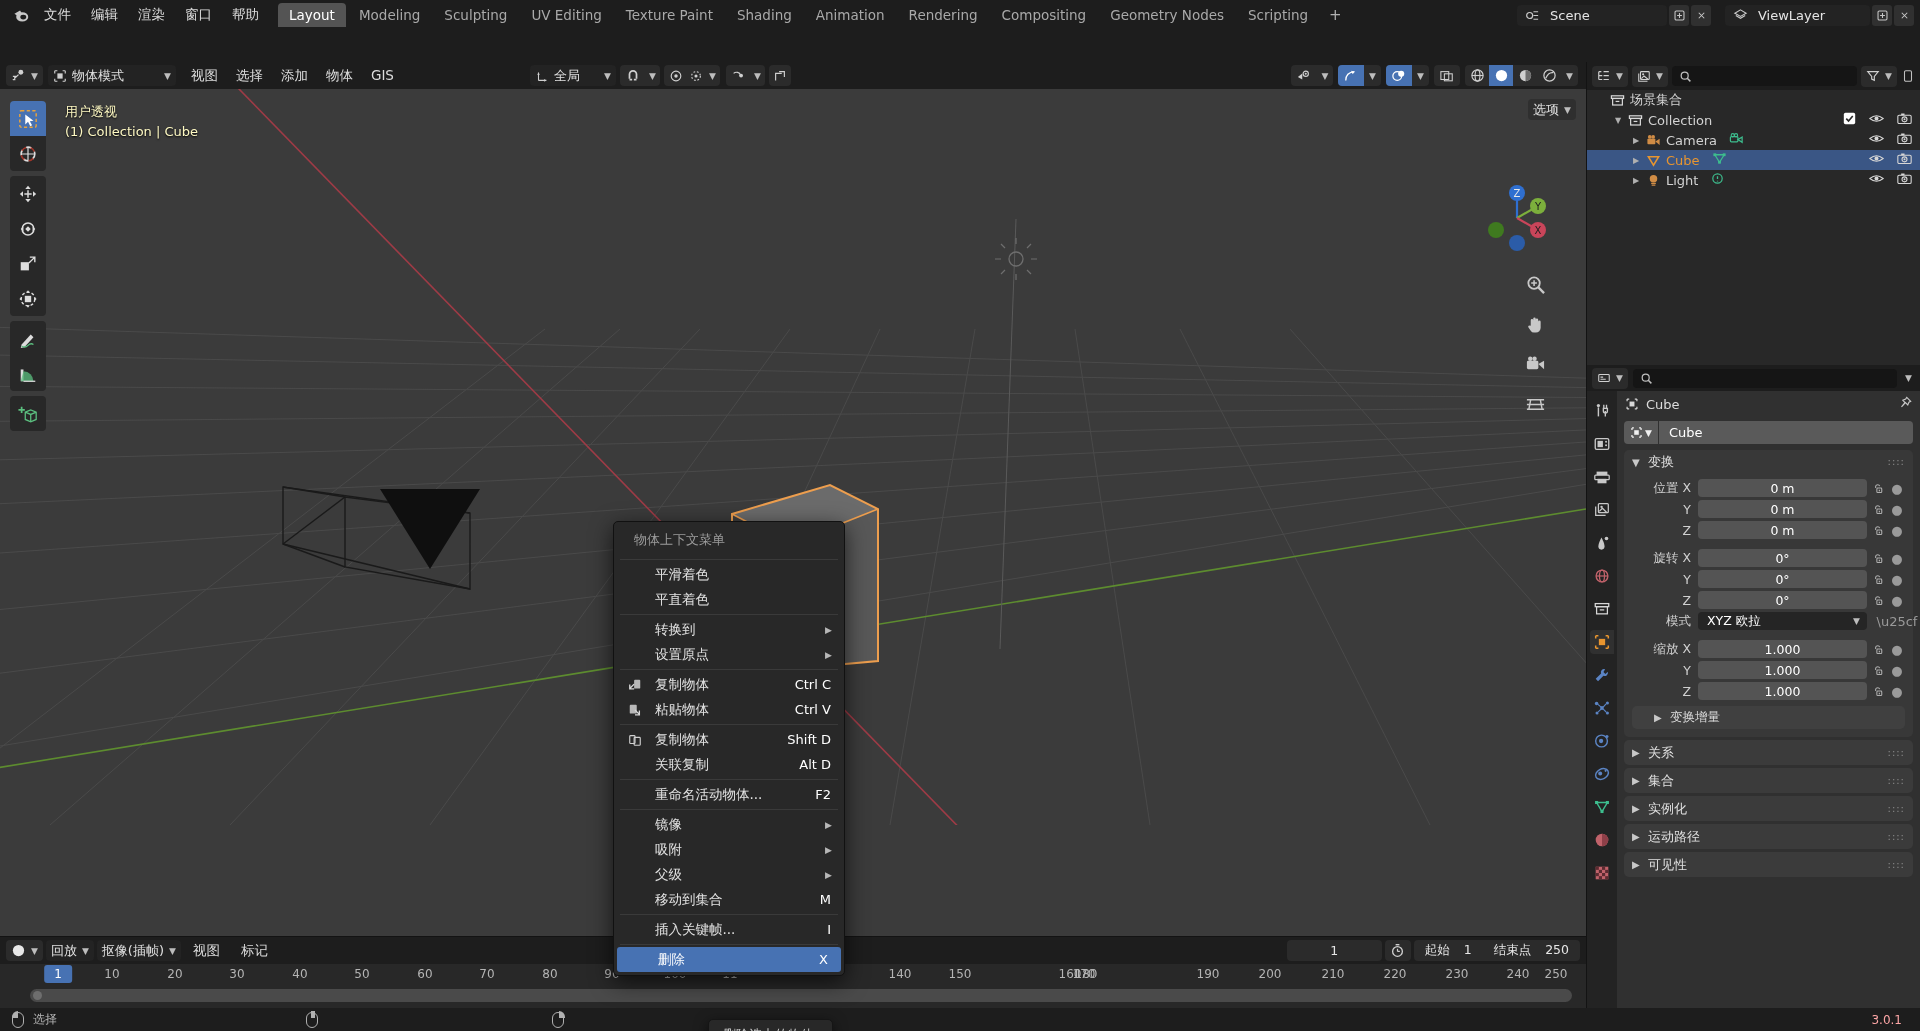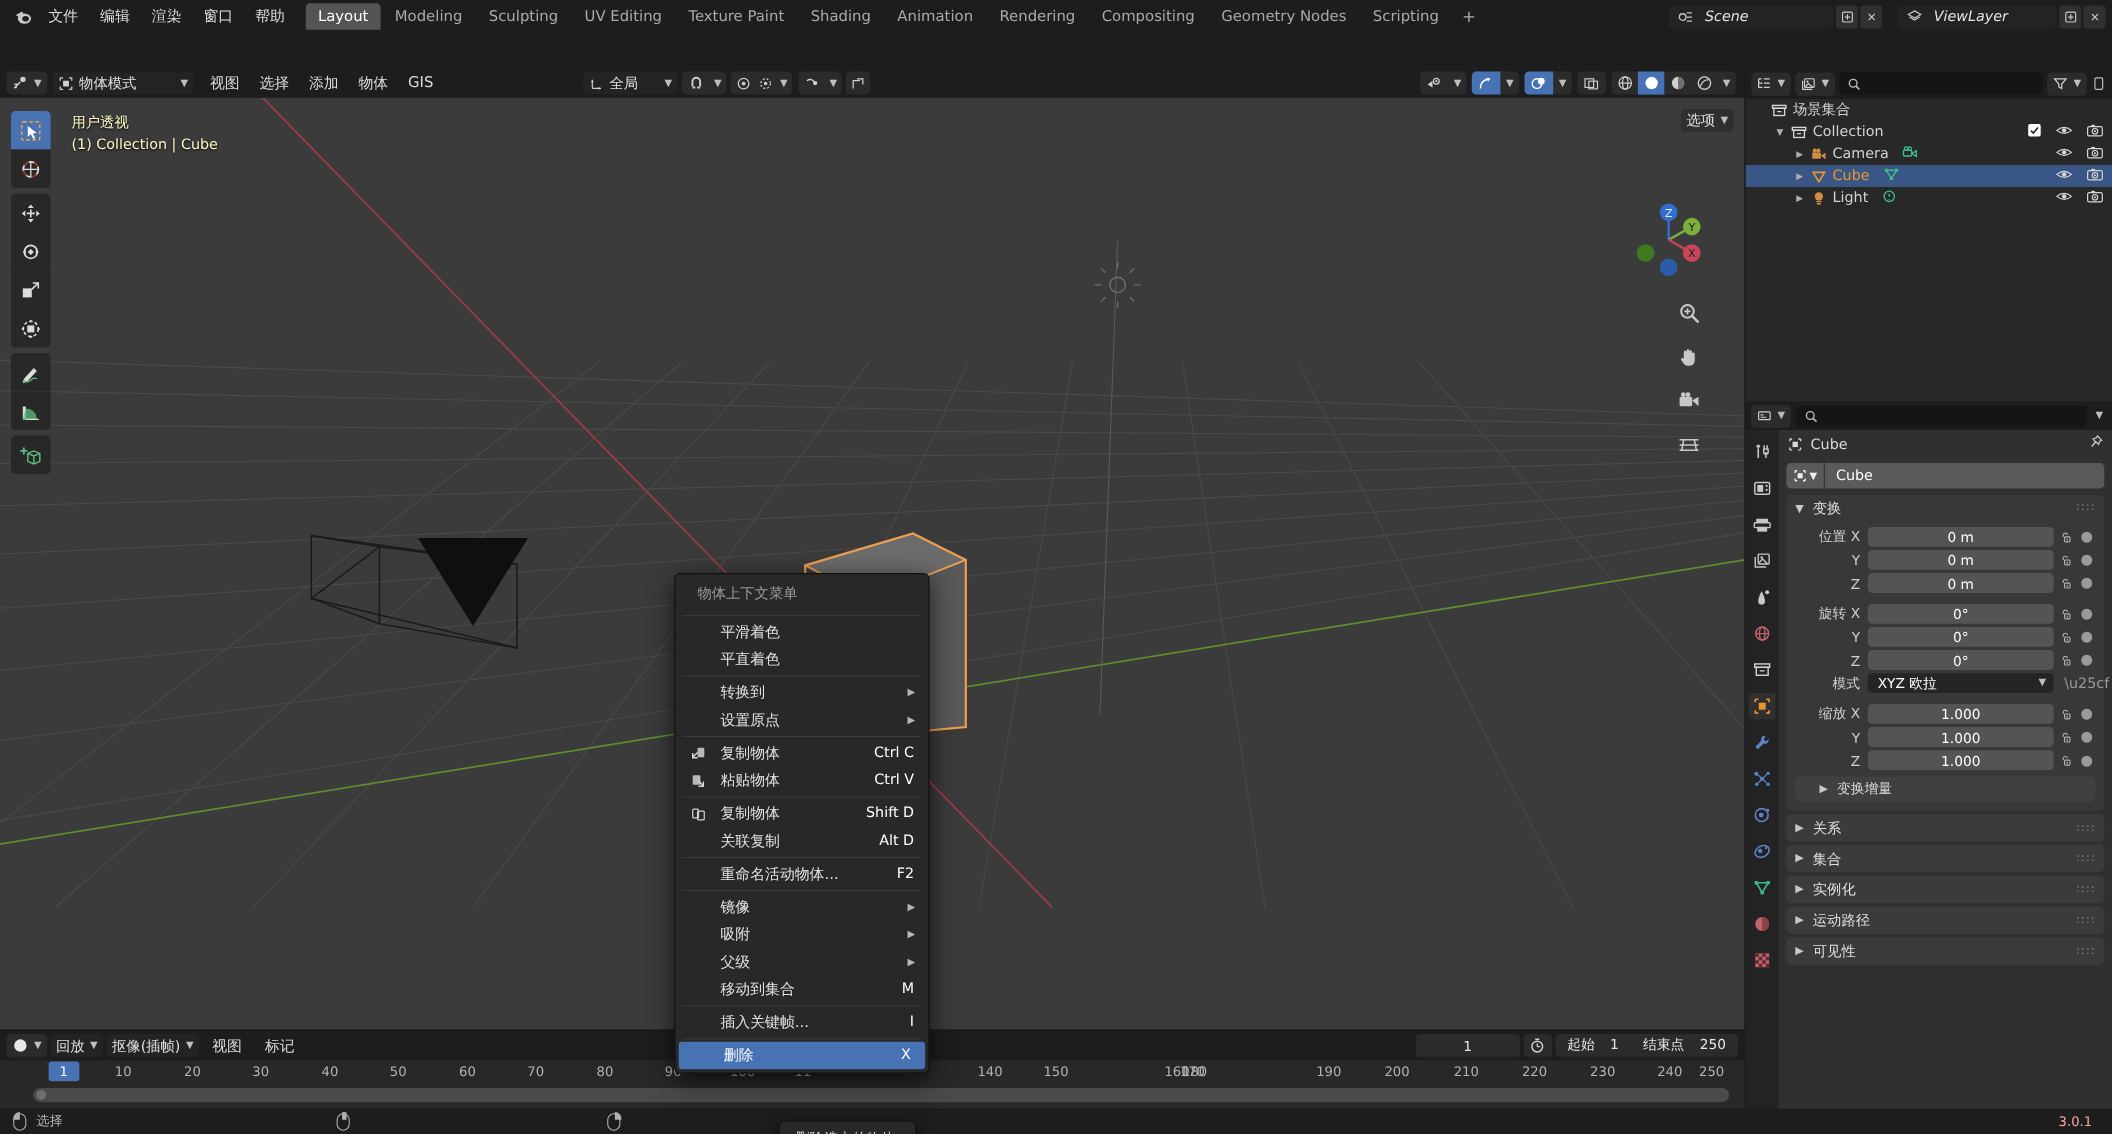--- a/index.html
+++ b/index.html
@@ -19,21 +19,21 @@
   
   .topbar { height:30px; background:#1d1d1d; display:flex; align-items:center;
     padding-left:8px; gap:0; position:relative; }
   .topbar .tbicon { width:26px; height:22px; display:flex; align-items:center; justify-content:center; }
   .menuitem { padding:3px 10px; font-size:13.5px; color:#dcdcdc; border-radius:3px; }
   .wsseparator { width:8px; }
   .wstab { padding:4px 11px; font-size:13.5px; color:#a9a9a9; border-radius:4px 4px 0 0; margin:0 1px; }
   .wstab.active { background:#545454; color:#ffffff; }
   .wsplus { color:#b0b0b0; font-size:15px; padding:2px 9px; }
 
-  .topright { position:absolute; right:6px; top:0; height:30px; display:flex; align-items:center; gap:4px;font-style:italic; }
+  .topright { position:absolute; right:6px; top:0; height:30px; display:flex; align-items:center; gap:4px; }
   .scenefield { display:flex; align-items:center; height:21px; background:#232323;
     border-radius:4px; min-width:150px; }
   .scenefield .pre { width:30px; display:flex; align-items:center; justify-content:center; gap:1px; }
   .scenefield .val { color:#e4e4e4; font-size:13px; padding-left:3px; }
   .sqbtn { width:20px; height:21px; background:#303030; border-radius:3px;
     display:flex; align-items:center; justify-content:center; }
   .scenehdr { display:flex; align-items:center; gap:2px; }
 
   
   .body { position:absolute; left:0; top:62px; right:0; bottom:0; }

